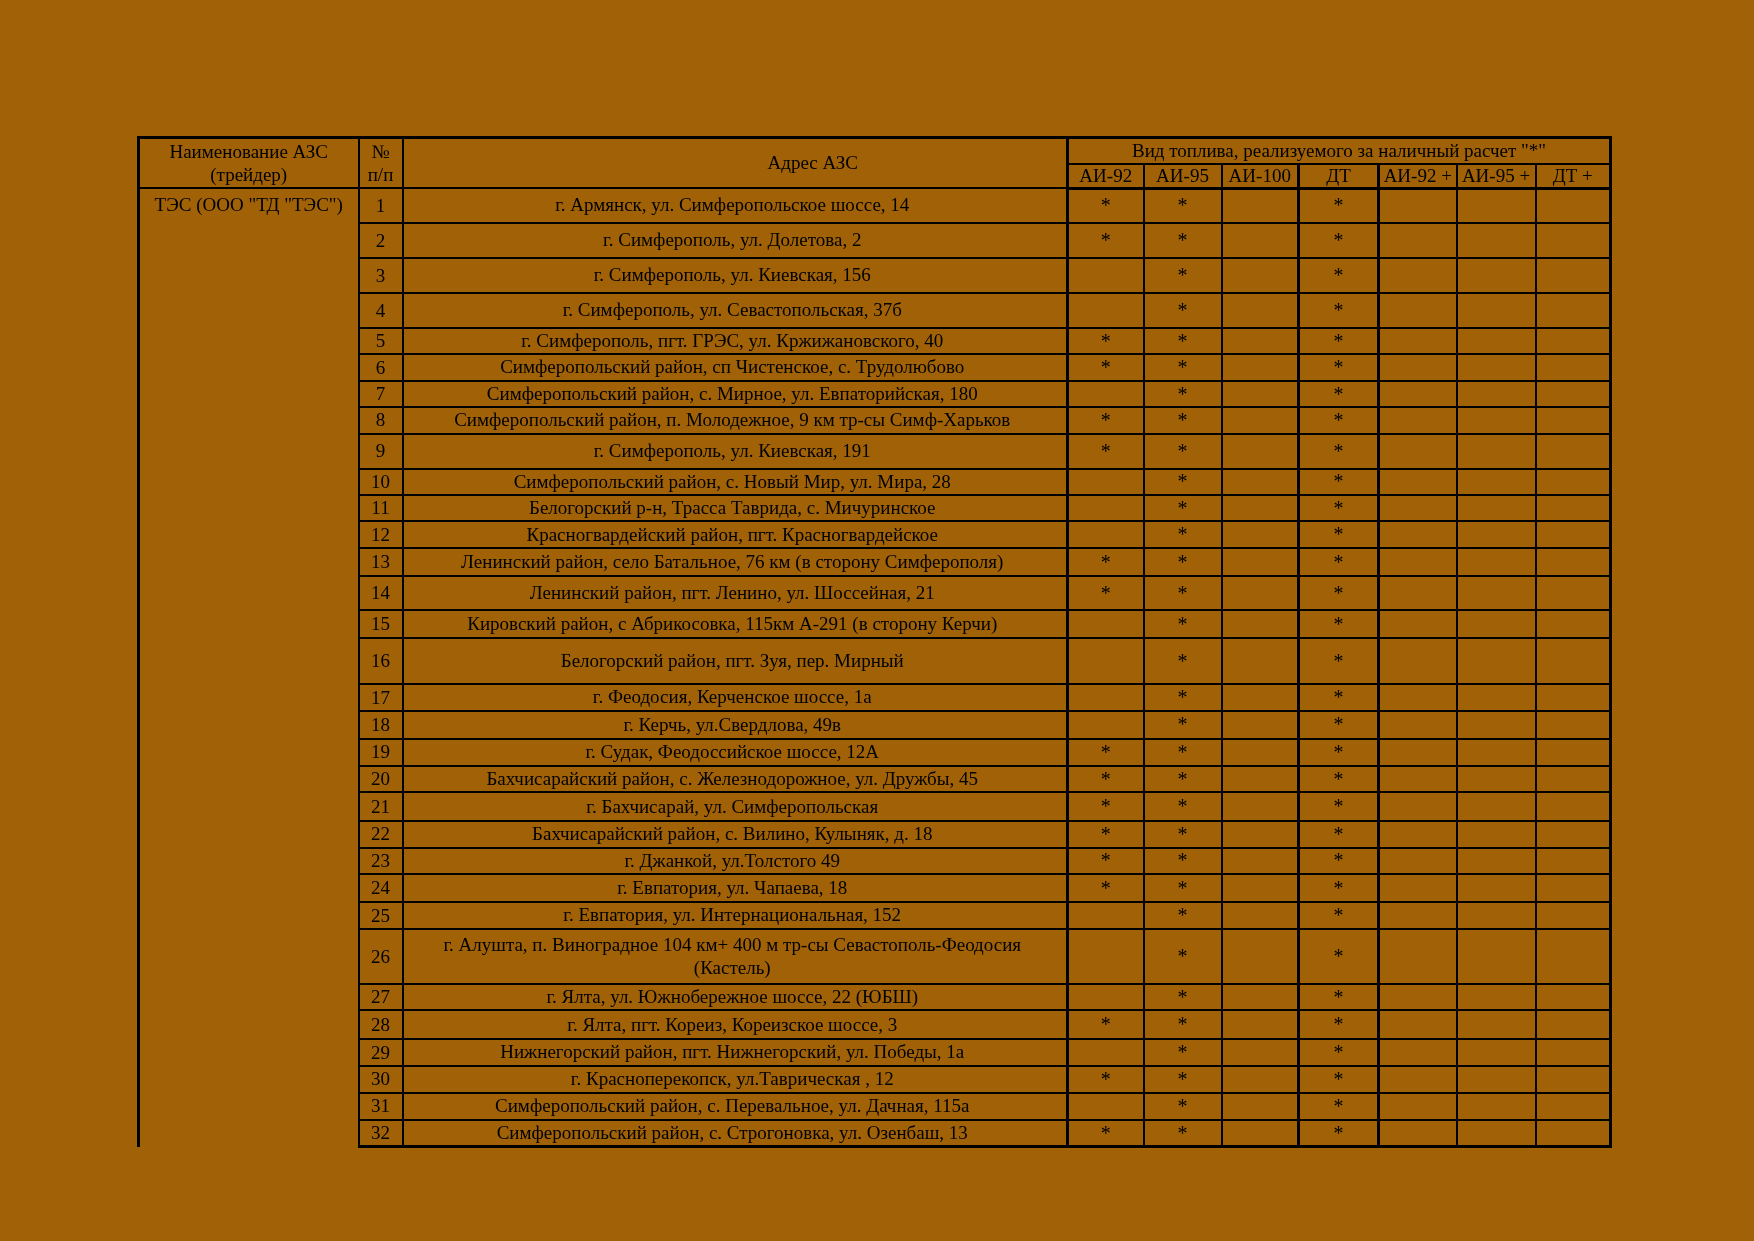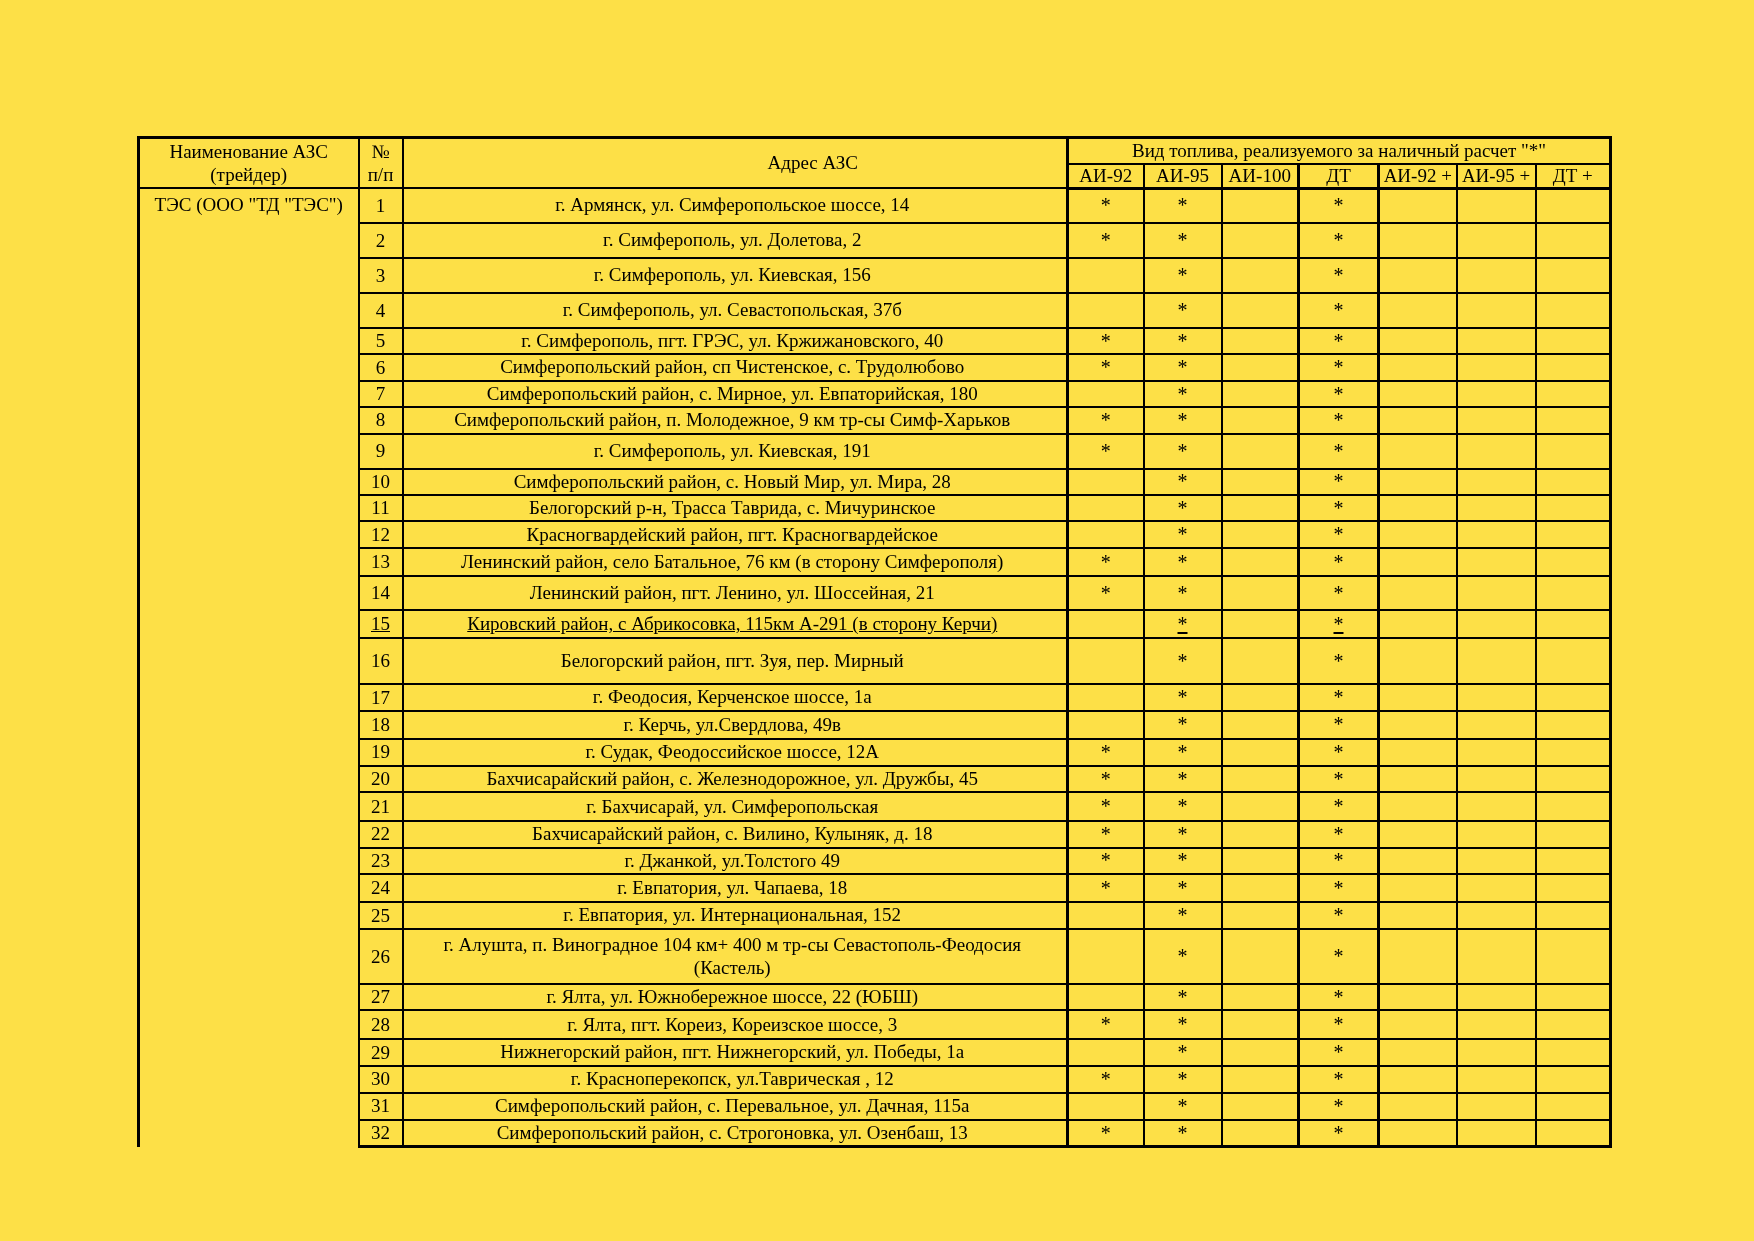--- a/index.html
+++ b/index.html
@@ -6,21 +6,21 @@
   html, body { margin: 0; padding: 0; }
   body {
     width: 1754px; height: 1241px;
     background: #ffffff;
     font-family: "Liberation Serif", serif;
     color: #000;
   }
   .page {
     position: relative;
     width: 1754px; height: 1241px;
-    background: #fde047;
+    background: #a16207;
     overflow: hidden;
   }
   table.azs {
     position: absolute;
     left: 137px; top: 136px;
     width: 1472px;
     border-collapse: collapse;
     table-layout: fixed;
     border-top: 3px solid #000;
     border-left: 3px solid #000;
@@ -258,21 +258,21 @@
           <td class="num-cell">14</td>
           <td class="addr-cell">Ленинский район, пгт. Ленино, ул. Шоссейная, 21</td>
           <td class="fuel-cell bl3">*</td>
           <td class="fuel-cell">*</td>
           <td class="fuel-cell"></td>
           <td class="fuel-cell bl3">*</td>
           <td class="fuel-cell bl3"></td>
           <td class="fuel-cell"></td>
           <td class="fuel-cell"></td>
         </tr>
-        <tr style="height: 28px; text-decoration: underline;">
+        <tr style="height: 28px;">
           <td class="num-cell">15</td>
           <td class="addr-cell">Кировский район, с Абрикосовка, 115км А-291 (в сторону Керчи)</td>
           <td class="fuel-cell bl3"></td>
           <td class="fuel-cell">*</td>
           <td class="fuel-cell"></td>
           <td class="fuel-cell bl3">*</td>
           <td class="fuel-cell bl3"></td>
           <td class="fuel-cell"></td>
           <td class="fuel-cell"></td>
         </tr>

